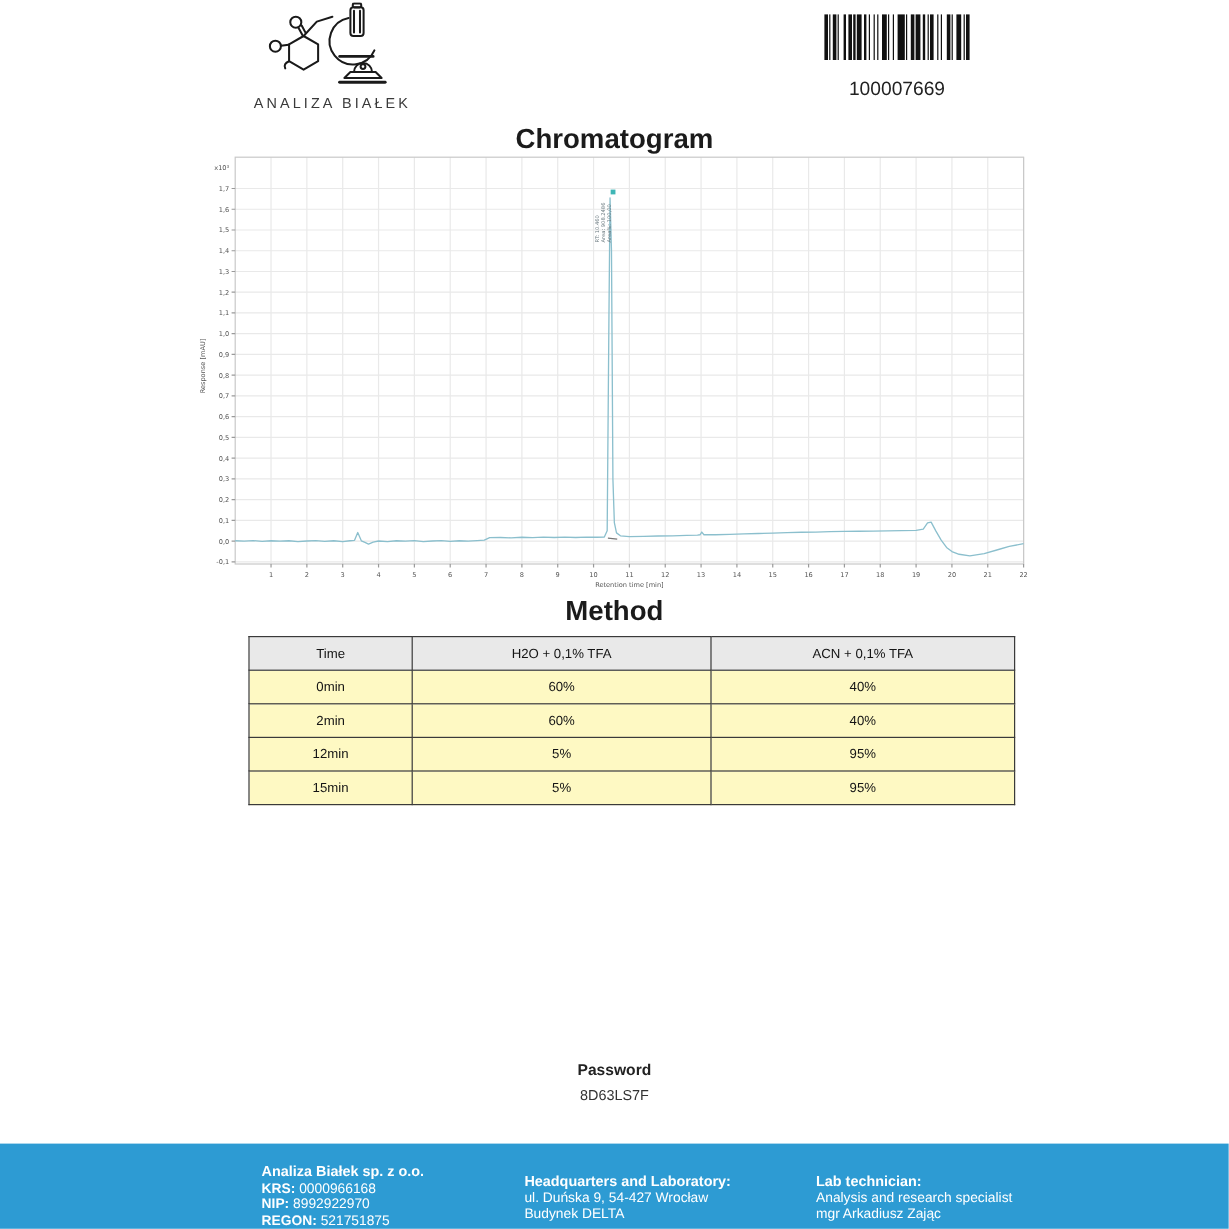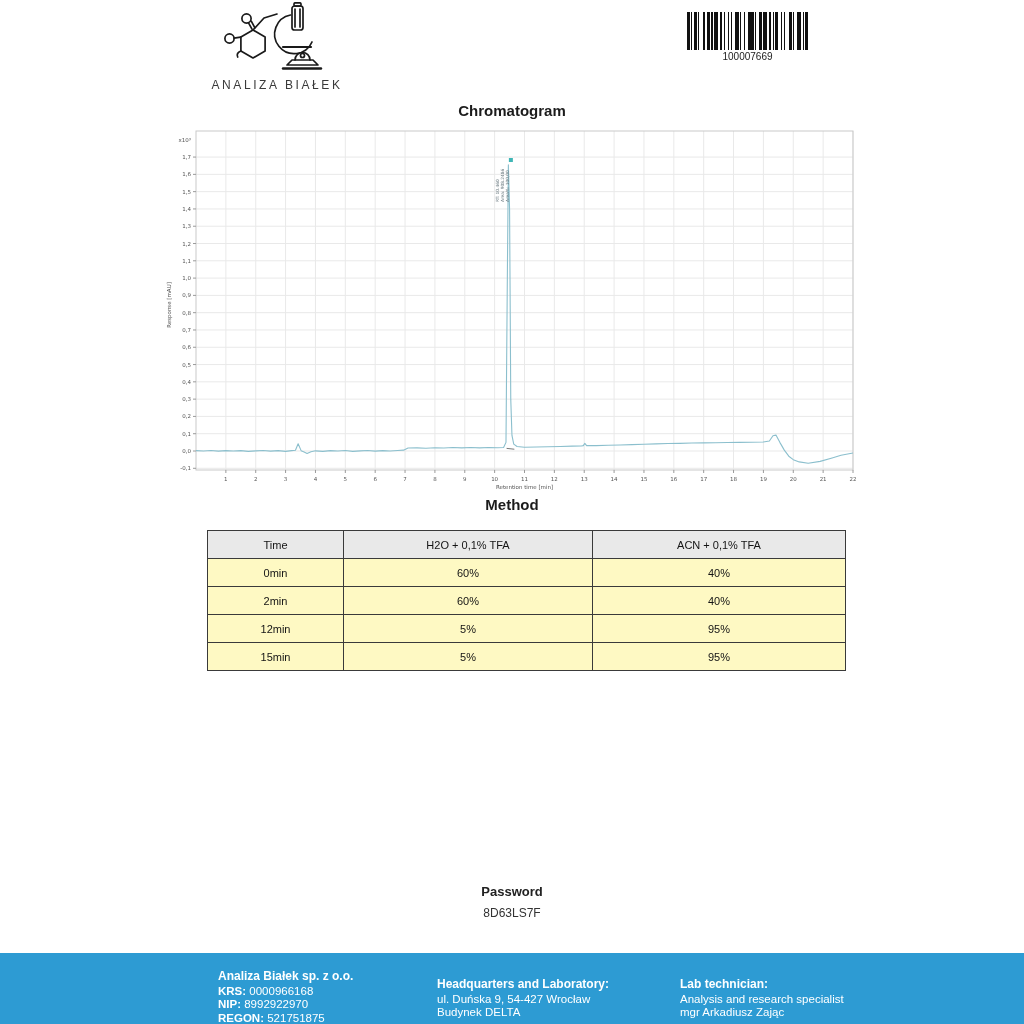--- a/index.html
+++ b/index.html
@@ -8,23 +8,23 @@
     font-family:"Liberation Sans","DejaVu Sans",sans-serif;color:#1e1e1e;
     overflow:hidden;
   }
   .abs{position:absolute;}
   
   #logo-wrap{left:177px;top:2px;width:200px;text-align:center;}
   #logo-text{margin-top:2px;font-size:12px;letter-spacing:2.6px;color:#3a3a3a;}
   #barcode-wrap{left:687px;top:12px;width:121px;text-align:center;}
   #barcode{display:flex;height:38px;width:121px;}
   #barcode div{height:100%;}
-  #barcode-num{font-size:10px;margin-top:1px;color:#222;}
-  
-  .sec-title{width:1024px;text-align:center;font-weight:bold;font-size:15px;color:#1b1b1b;}
+  #barcode-num{font-size:16px;margin-top:16px;color:#222;}
+  
+  .sec-title{width:1024px;text-align:center;font-weight:bold;font-size:23px;color:#1b1b1b;}
   #chrom-title{left:0;top:102px;}
   #method-title{left:0;top:496px;}
   
   #chart-svg{left:158px;top:128px;}
   
   #method-table{left:207px;top:530px;border-collapse:collapse;width:611px;table-layout:fixed;}
   #method-table th,#method-table td{
     border:1.5px solid #3a3a3a;font-weight:400;font-size:11px;color:#141414;
     text-align:center;height:27px;padding:0 4px;
   }

